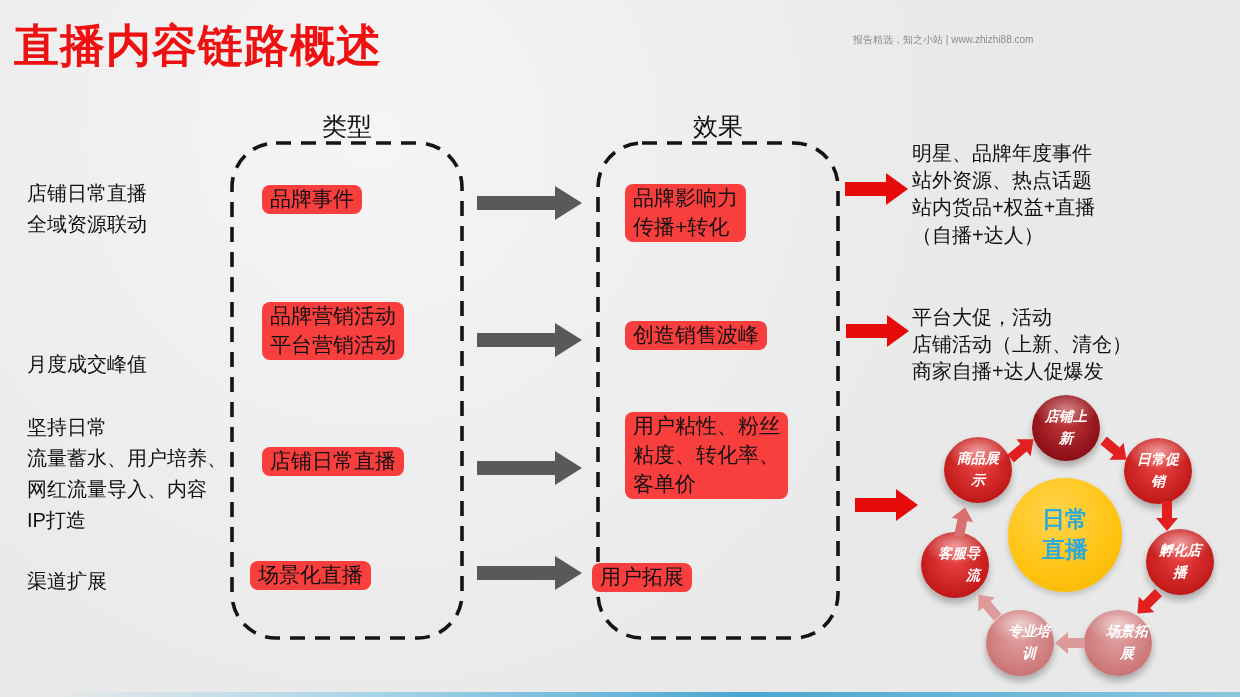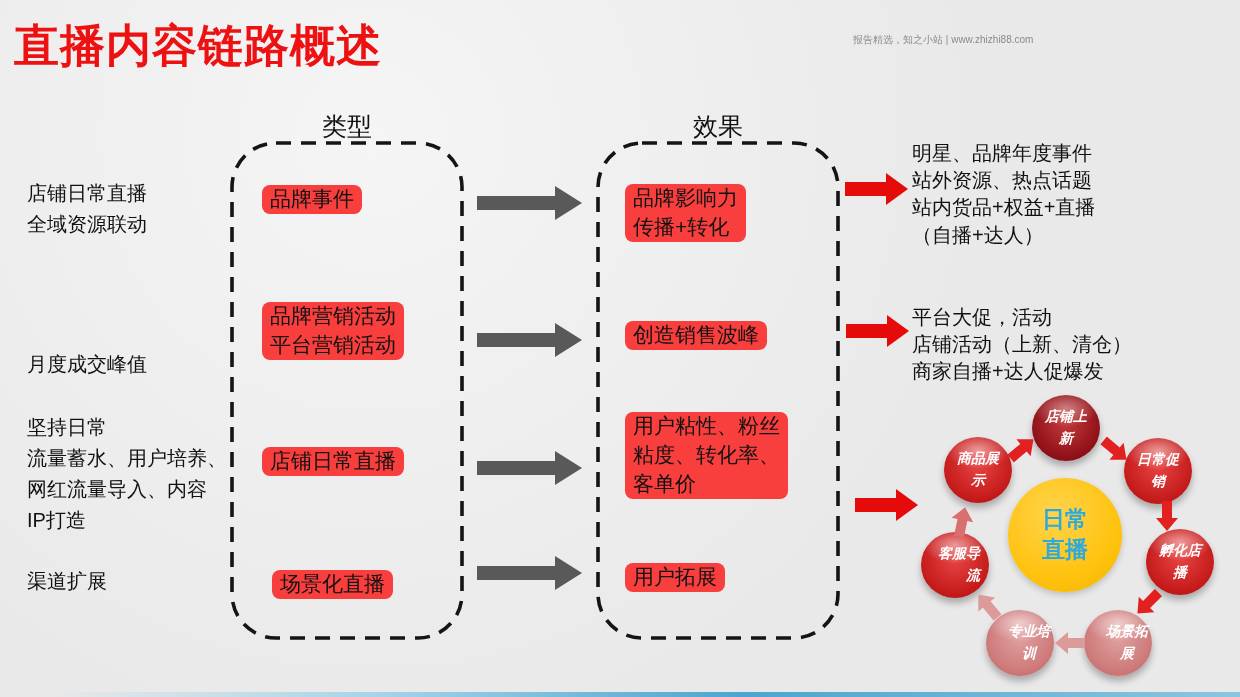--- a/index.html
+++ b/index.html
@@ -29,23 +29,23 @@
   svg.frame{overflow:visible;}
 
   .left-label{left:27px;font-size:20px;line-height:1.55;color:var(--ink);}
   .ll-0{top:178px;} .ll-1{top:325px;margin-top:24px;} .ll-2{top:412px;} .ll-3{top:566px;}
 
   .redbox{
     background:var(--box-red);color:var(--ink);
     font-size:21px;line-height:1.38;padding:0 8px;border-radius:8px;
   }
   .tb-0{left:262px;top:185px;} .tb-1{left:262px;top:302px;}
-  .tb-2{left:262px;top:447px;} .tb-3{left:272px;top:561px;margin-top:9px;}
+  .tb-2{left:262px;top:447px;} .tb-3{left:250px;top:561px;}
   .eb-0{left:625px;top:184px;} .eb-1{left:625px;top:321px;text-align:right;}
-  .eb-2{left:625px;top:412px;} .eb-3{left:625px;top:563px;}
+  .eb-2{left:625px;top:412px;} .eb-3{left:592px;top:563px;}
 
   .garrow{width:105px;height:34px;}
   .ga-0{left:477px;top:186px;} .ga-1{left:477px;top:323px;}
   .ga-2{left:477px;top:451px;} .ga-3{left:477px;top:556px;}
 
   .rarrow{width:63px;height:32px;}
   .ra-0{left:845px;top:173px;} .ra-1{left:846px;top:315px;} .ra-2{left:855px;top:489px;}
 
   .result{left:912px;font-size:20px;line-height:1.36;color:var(--ink);}
   .rt-0{top:140px;} .rt-1{top:304px;}

